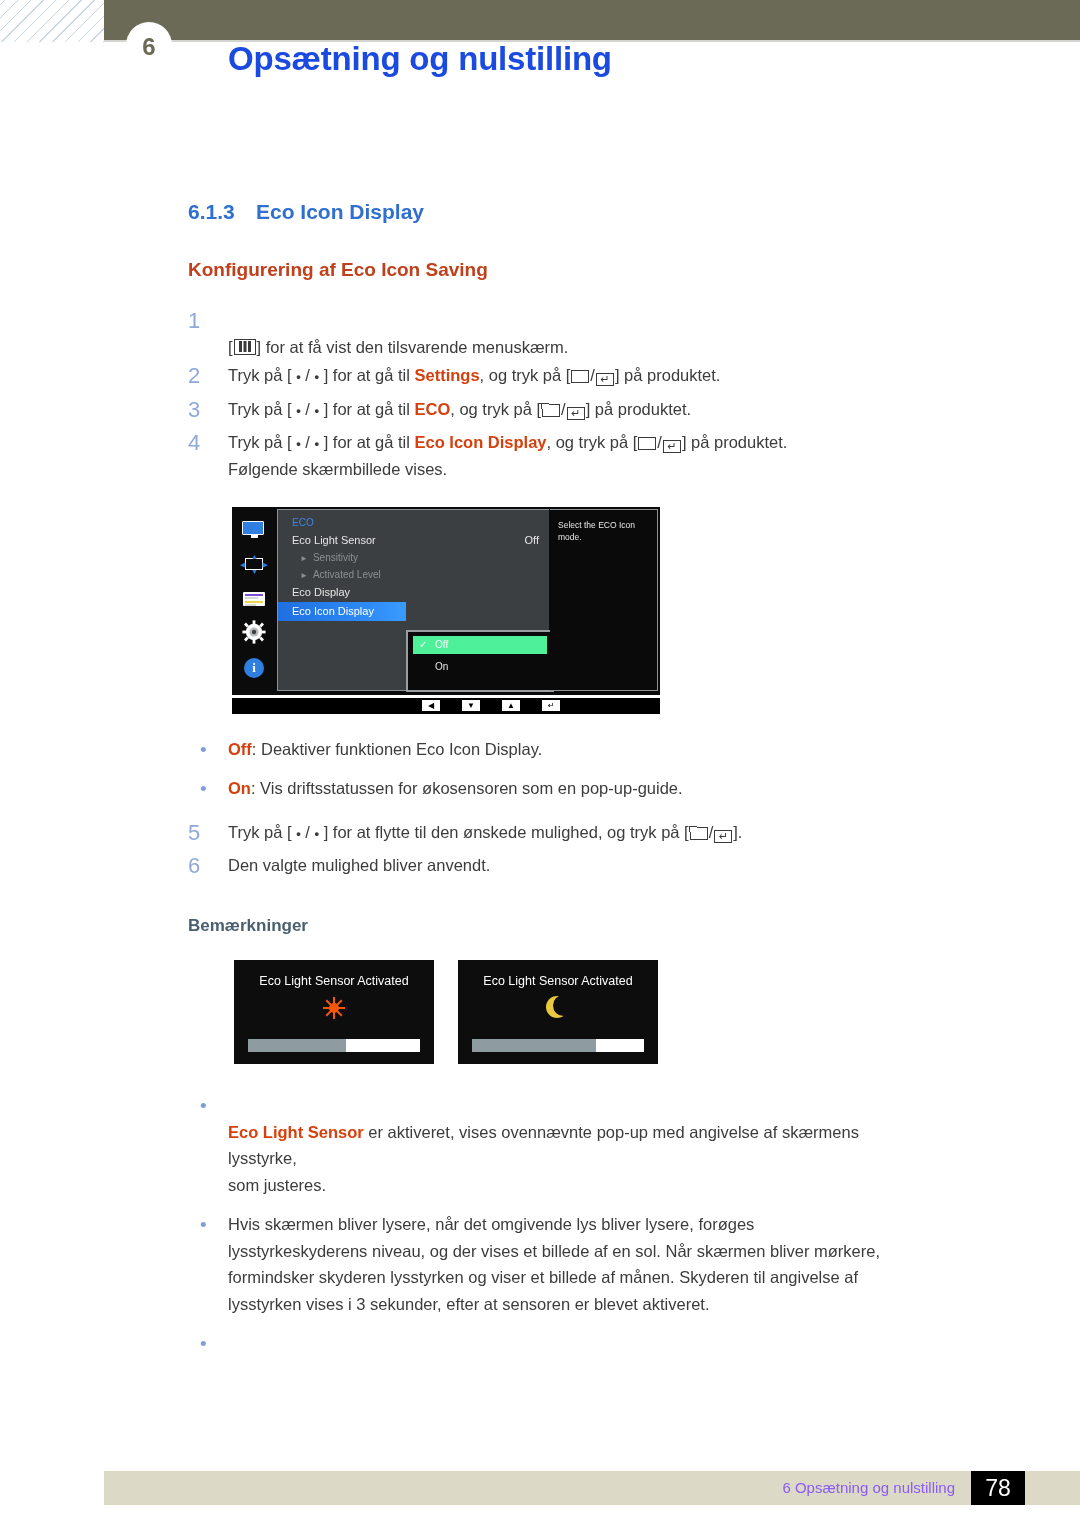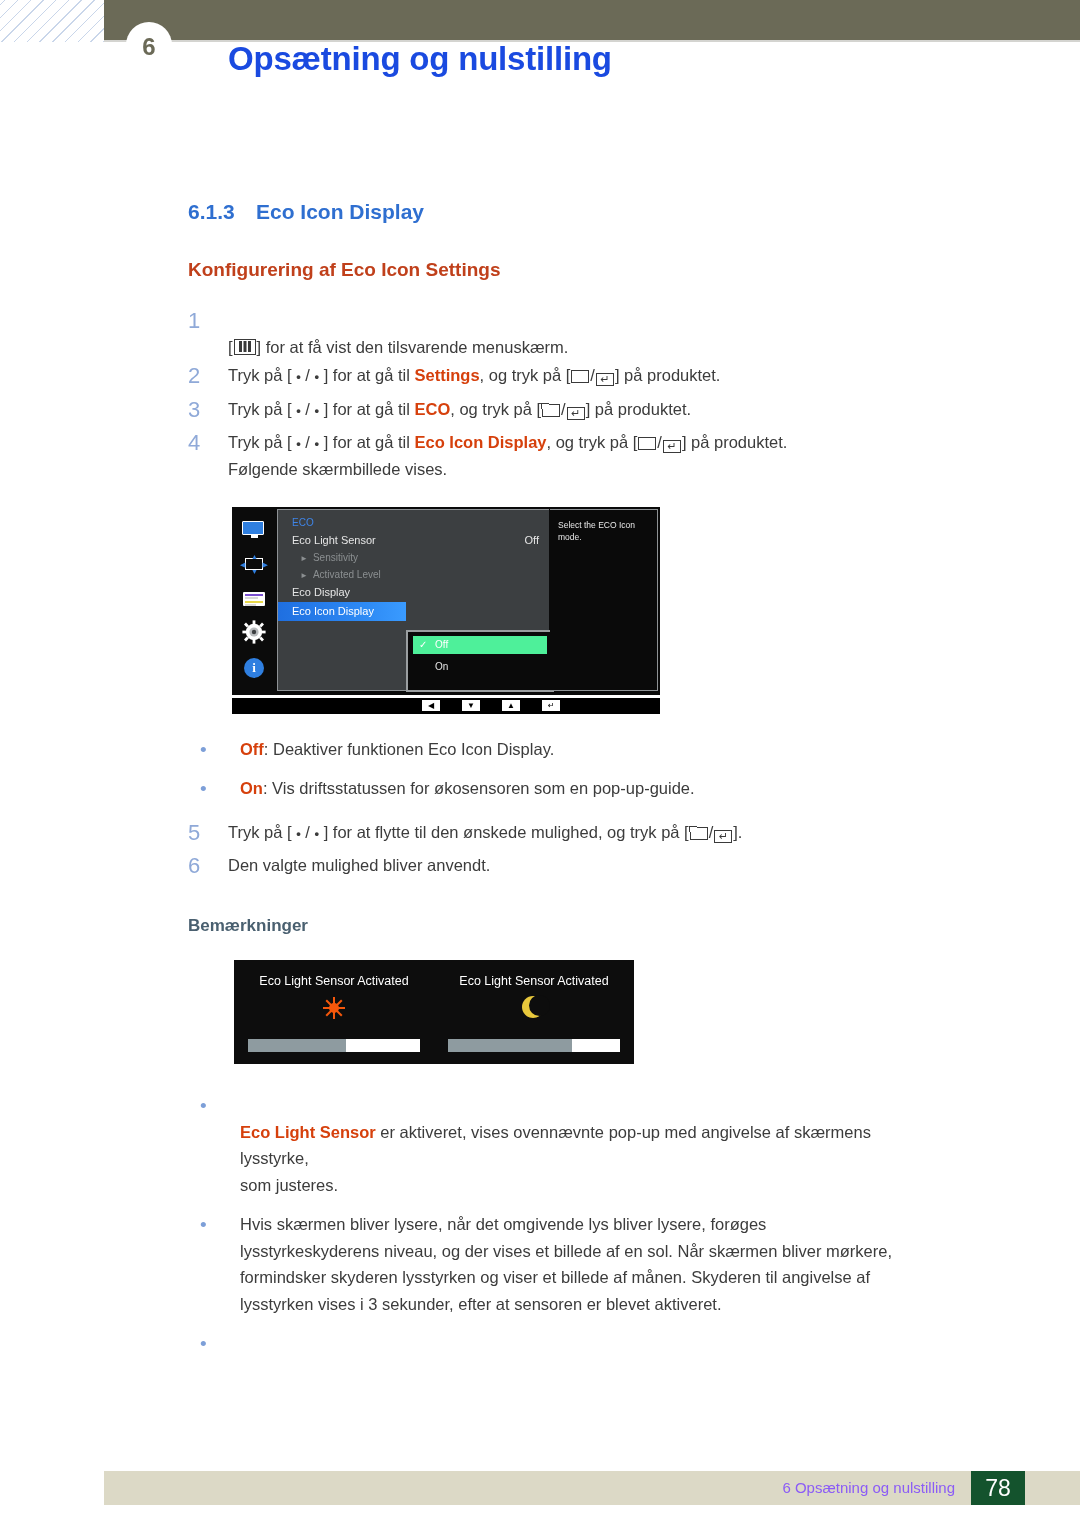--- a/index.html
+++ b/index.html
@@ -178,21 +178,21 @@
     color: #3c3c3c;
     padding-bottom: 12px;
   }
   .bul .bdot {
     width: 40px; flex: none;
     color: #7d9fd8;
     font-size: 19px;
     padding-left: 12px;
     line-height: 1.45;
   }
-  .bul .btext { flex: 1; margin-left: 12px; }
+  .bul .btext { flex: 1; }
 
   .notes-heading {
     margin: 30px 0 0 188px;
     font-size: 17px;
     font-weight: bold;
     color: #4a6070;
   }
 
   
   .osd-wrap {
@@ -351,20 +351,21 @@
     font-family: "Liberation Serif", serif;
     text-align: center;
     line-height: 20px;
   }
 
   
   .popups {
     margin: 24px auto 0 auto;
     width: 424px;
     display: flex;
+    gap: 24px;
   }
   .popup {
     width: 200px;
     height: 104px;
     background: #0d0d0d;
     position: relative;
     padding-top: 14px;
   }
   .popup .ptitle {
     color: #ffffff;
@@ -437,21 +438,21 @@
     position: absolute;
     right: 125px; top: 8px;
     font-size: 15px;
     color: #8b5cf6;
     white-space: nowrap;
   }
   .footer-page {
     position: absolute;
     right: 55px; top: 0;
     width: 54px; height: 34px;
-    background: #14532d;
+    background: #000000;
     color: #ffffff;
     font-size: 23px;
     text-align: center;
     line-height: 34px;
   }
 </style>
 </head>
 <body>
 
 <div class="hatch"></div>
@@ -460,21 +461,21 @@
 <div class="chapter-circle">6</div>
 <div class="page-title">Opsætning og nulstilling</div>
 
 <div class="content">
 
   <div class="sec-num-heading">
     <span class="num">6.1.3</span>
     <span>Eco Icon Display</span>
   </div>
 
-  <div class="sub-heading">Konfigurering af Eco Icon Settings</div>
+  <div class="sub-heading">Konfigurering af Eco Icon Saving</div>
 
   <ol class="steps">
 
     <li class="step cont">
       <span class="sn">1</span>
       <span class="sbody">
         <br>
         <span>[</span><span class="kbox menu"><i></i></span><span>] for at få vist den tilsvarende menuskærm.</span>
       </span>
     </li>

